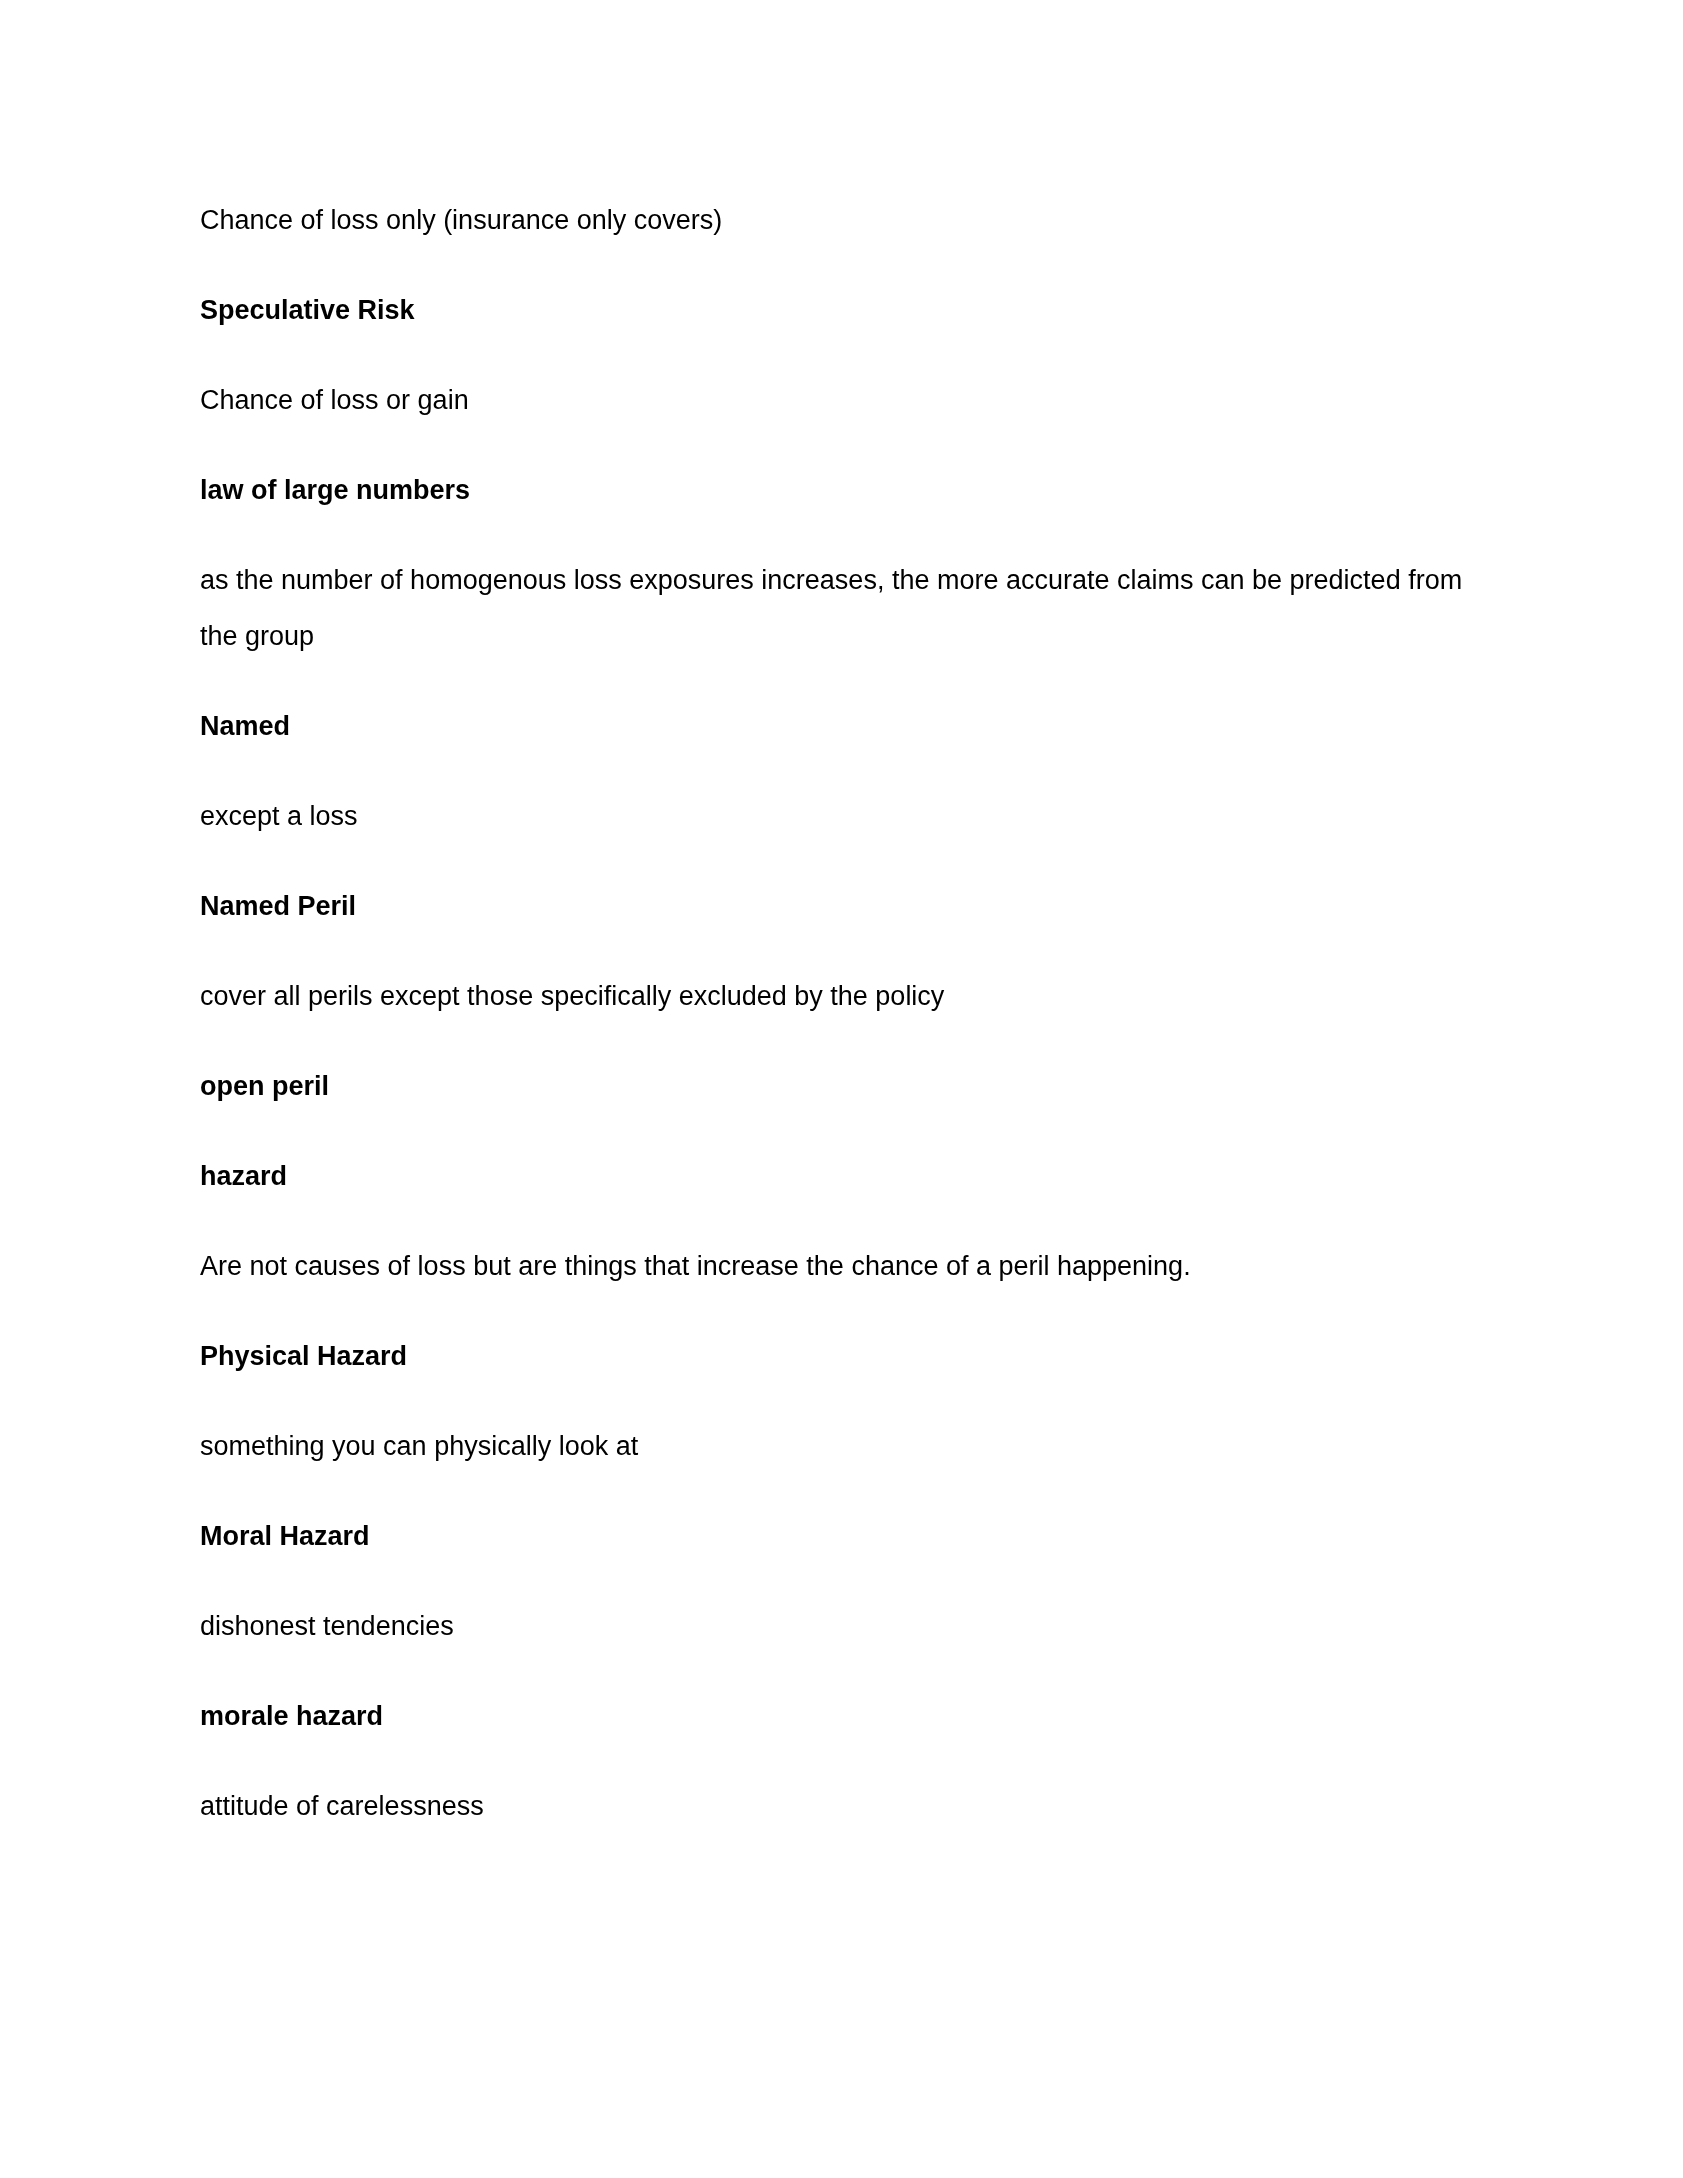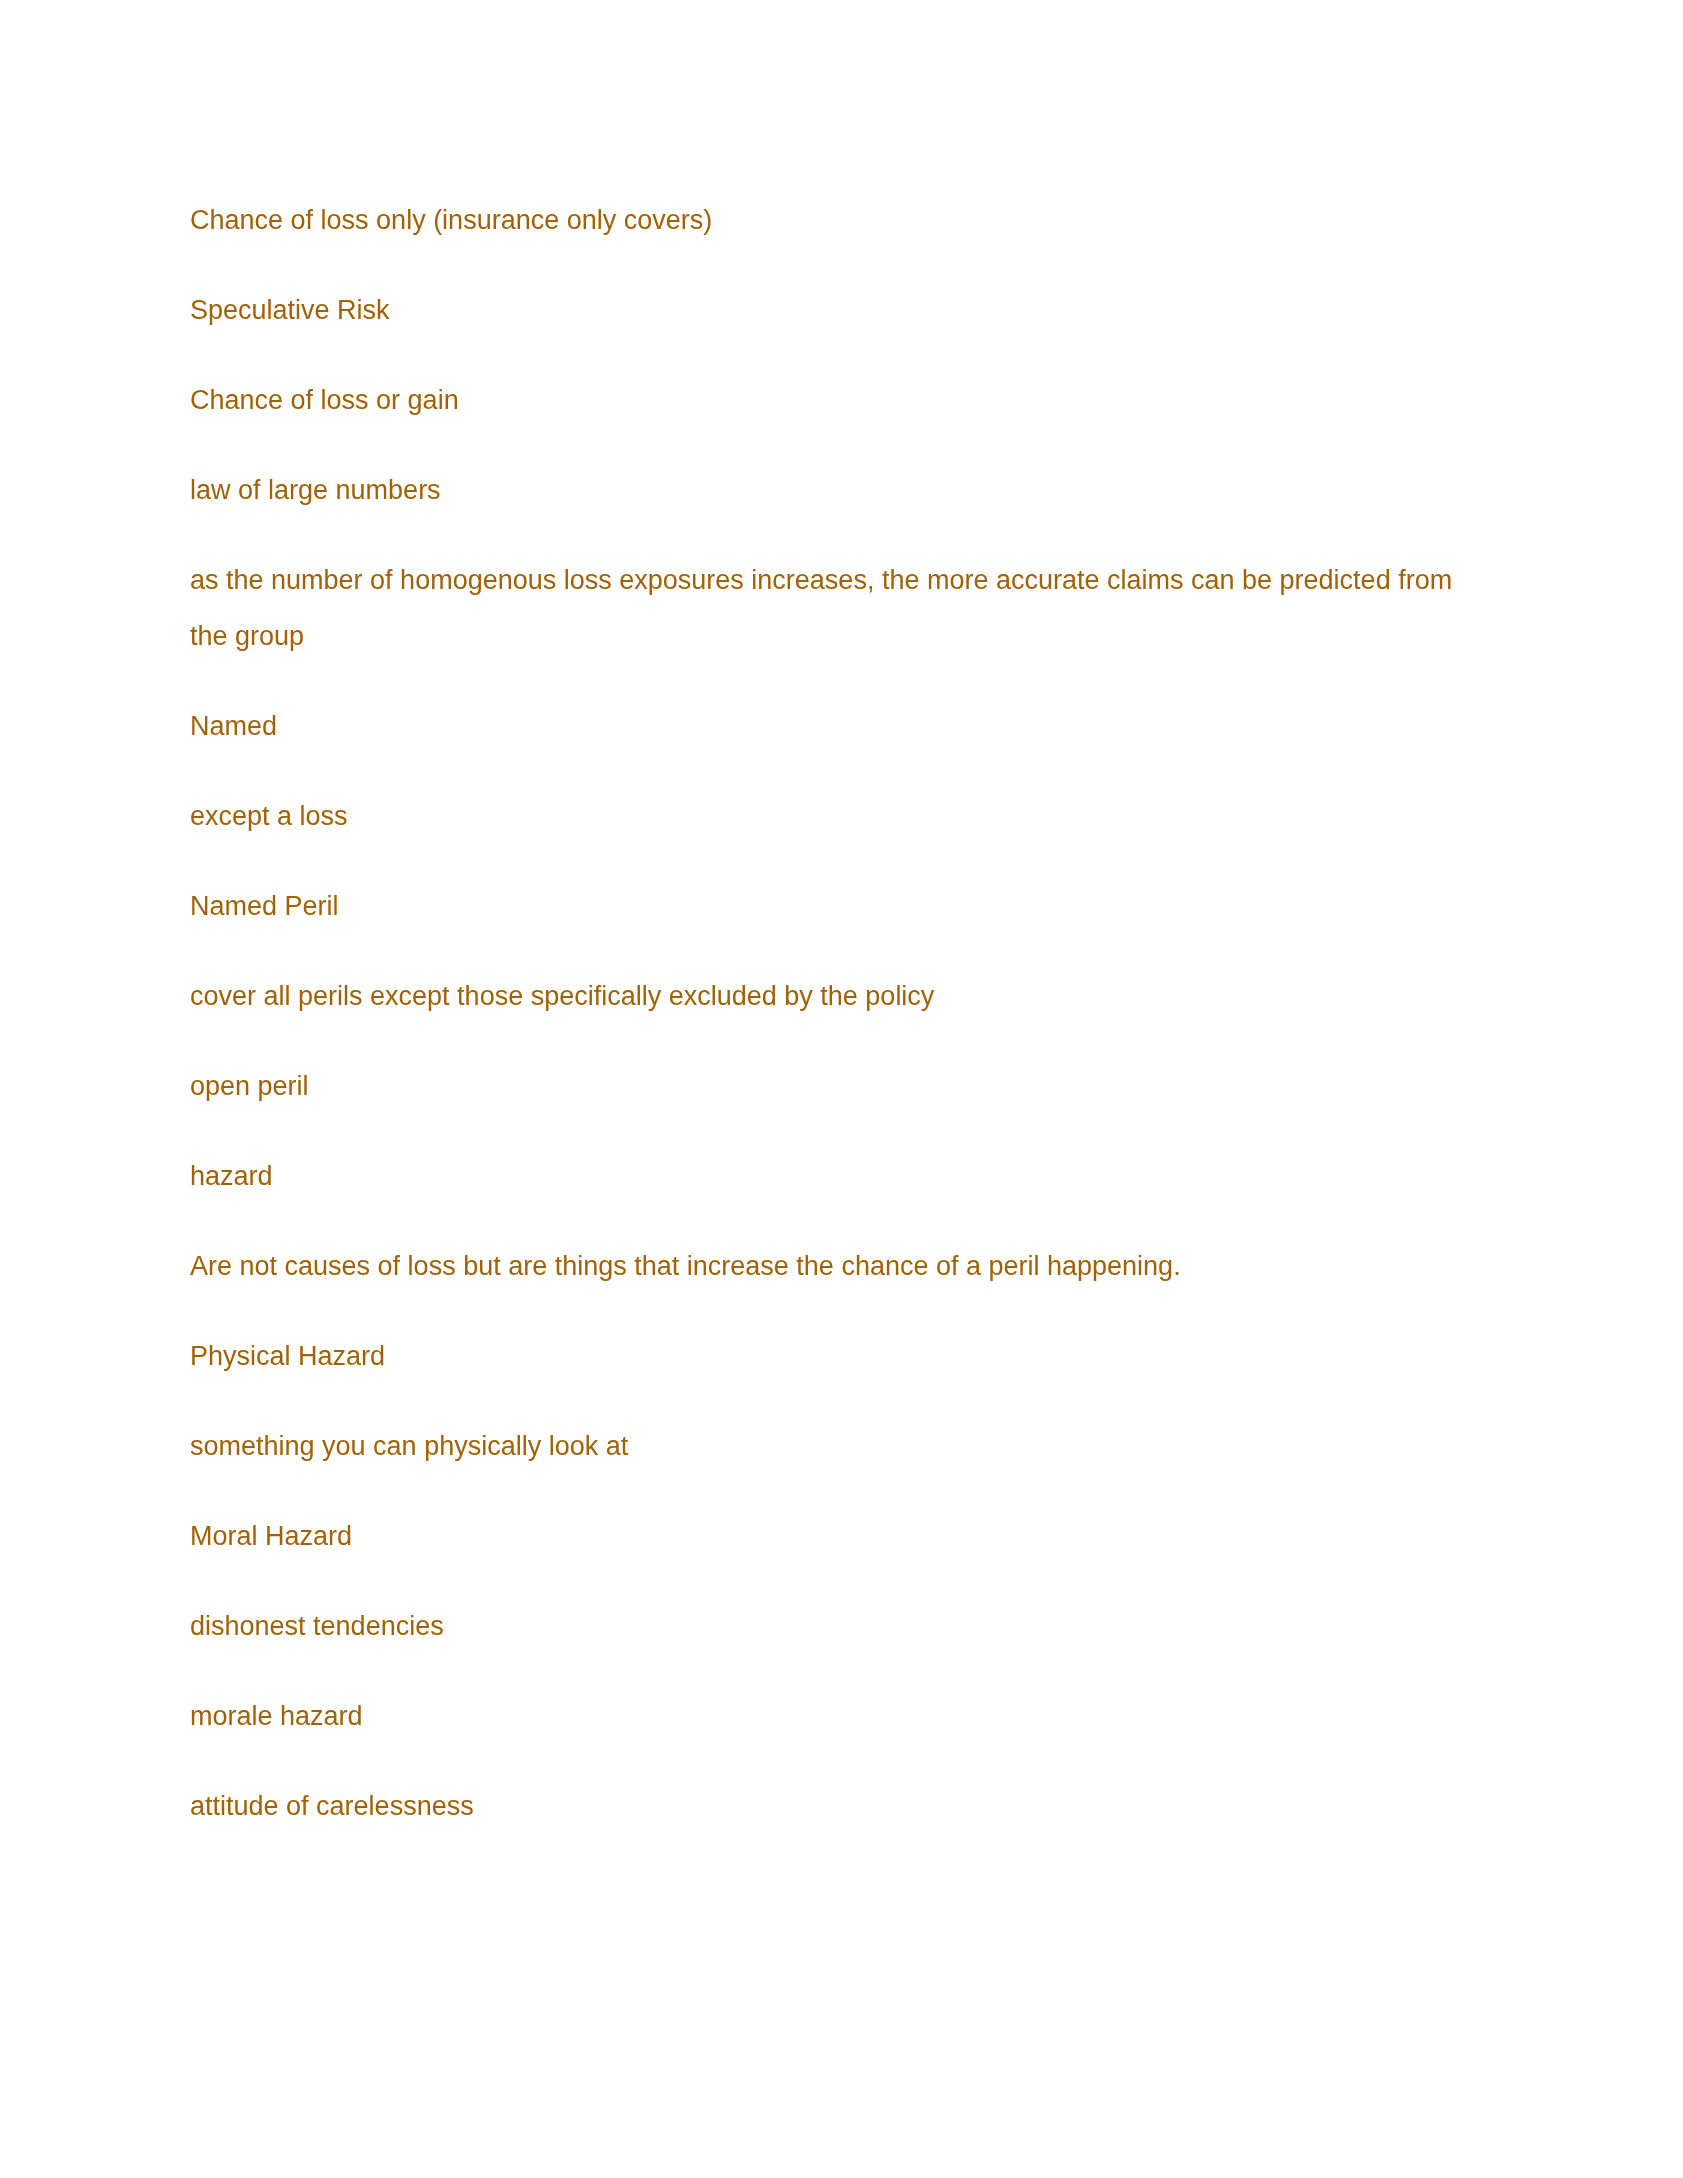--- a/index.html
+++ b/index.html
@@ -1,28 +1,28 @@
 <!DOCTYPE html>
 <html><head>
 <meta charset="utf-8">
 <style>
   html, body { margin: 0; padding: 0; background: #ffffff; }
   body { width: 1683px; height: 2178px; position: relative; overflow: hidden; }
   .page {
     position: absolute;
-    left: 190px;
+    left: 200px;
     top: 192px;
     width: 1287px;
     font-family: "Liberation Sans", sans-serif;
     font-size: 27px;
     line-height: 56px;
-    color: #a16207;
+    color: #000000;
   }
   .entry { margin: 0 0 34px 0; }
-  .term { font-weight: normal; }
+  .term { font-weight: bold; }
   .definition { font-weight: normal; }
 </style>
 </head>
 <body>
 
 <div class="page">
   <p class="entry definition">Chance of loss only (insurance only covers)</p>
   <p class="entry term">Speculative Risk</p>
   <p class="entry definition">Chance of loss or gain</p>
   <p class="entry term">law of large numbers</p>

